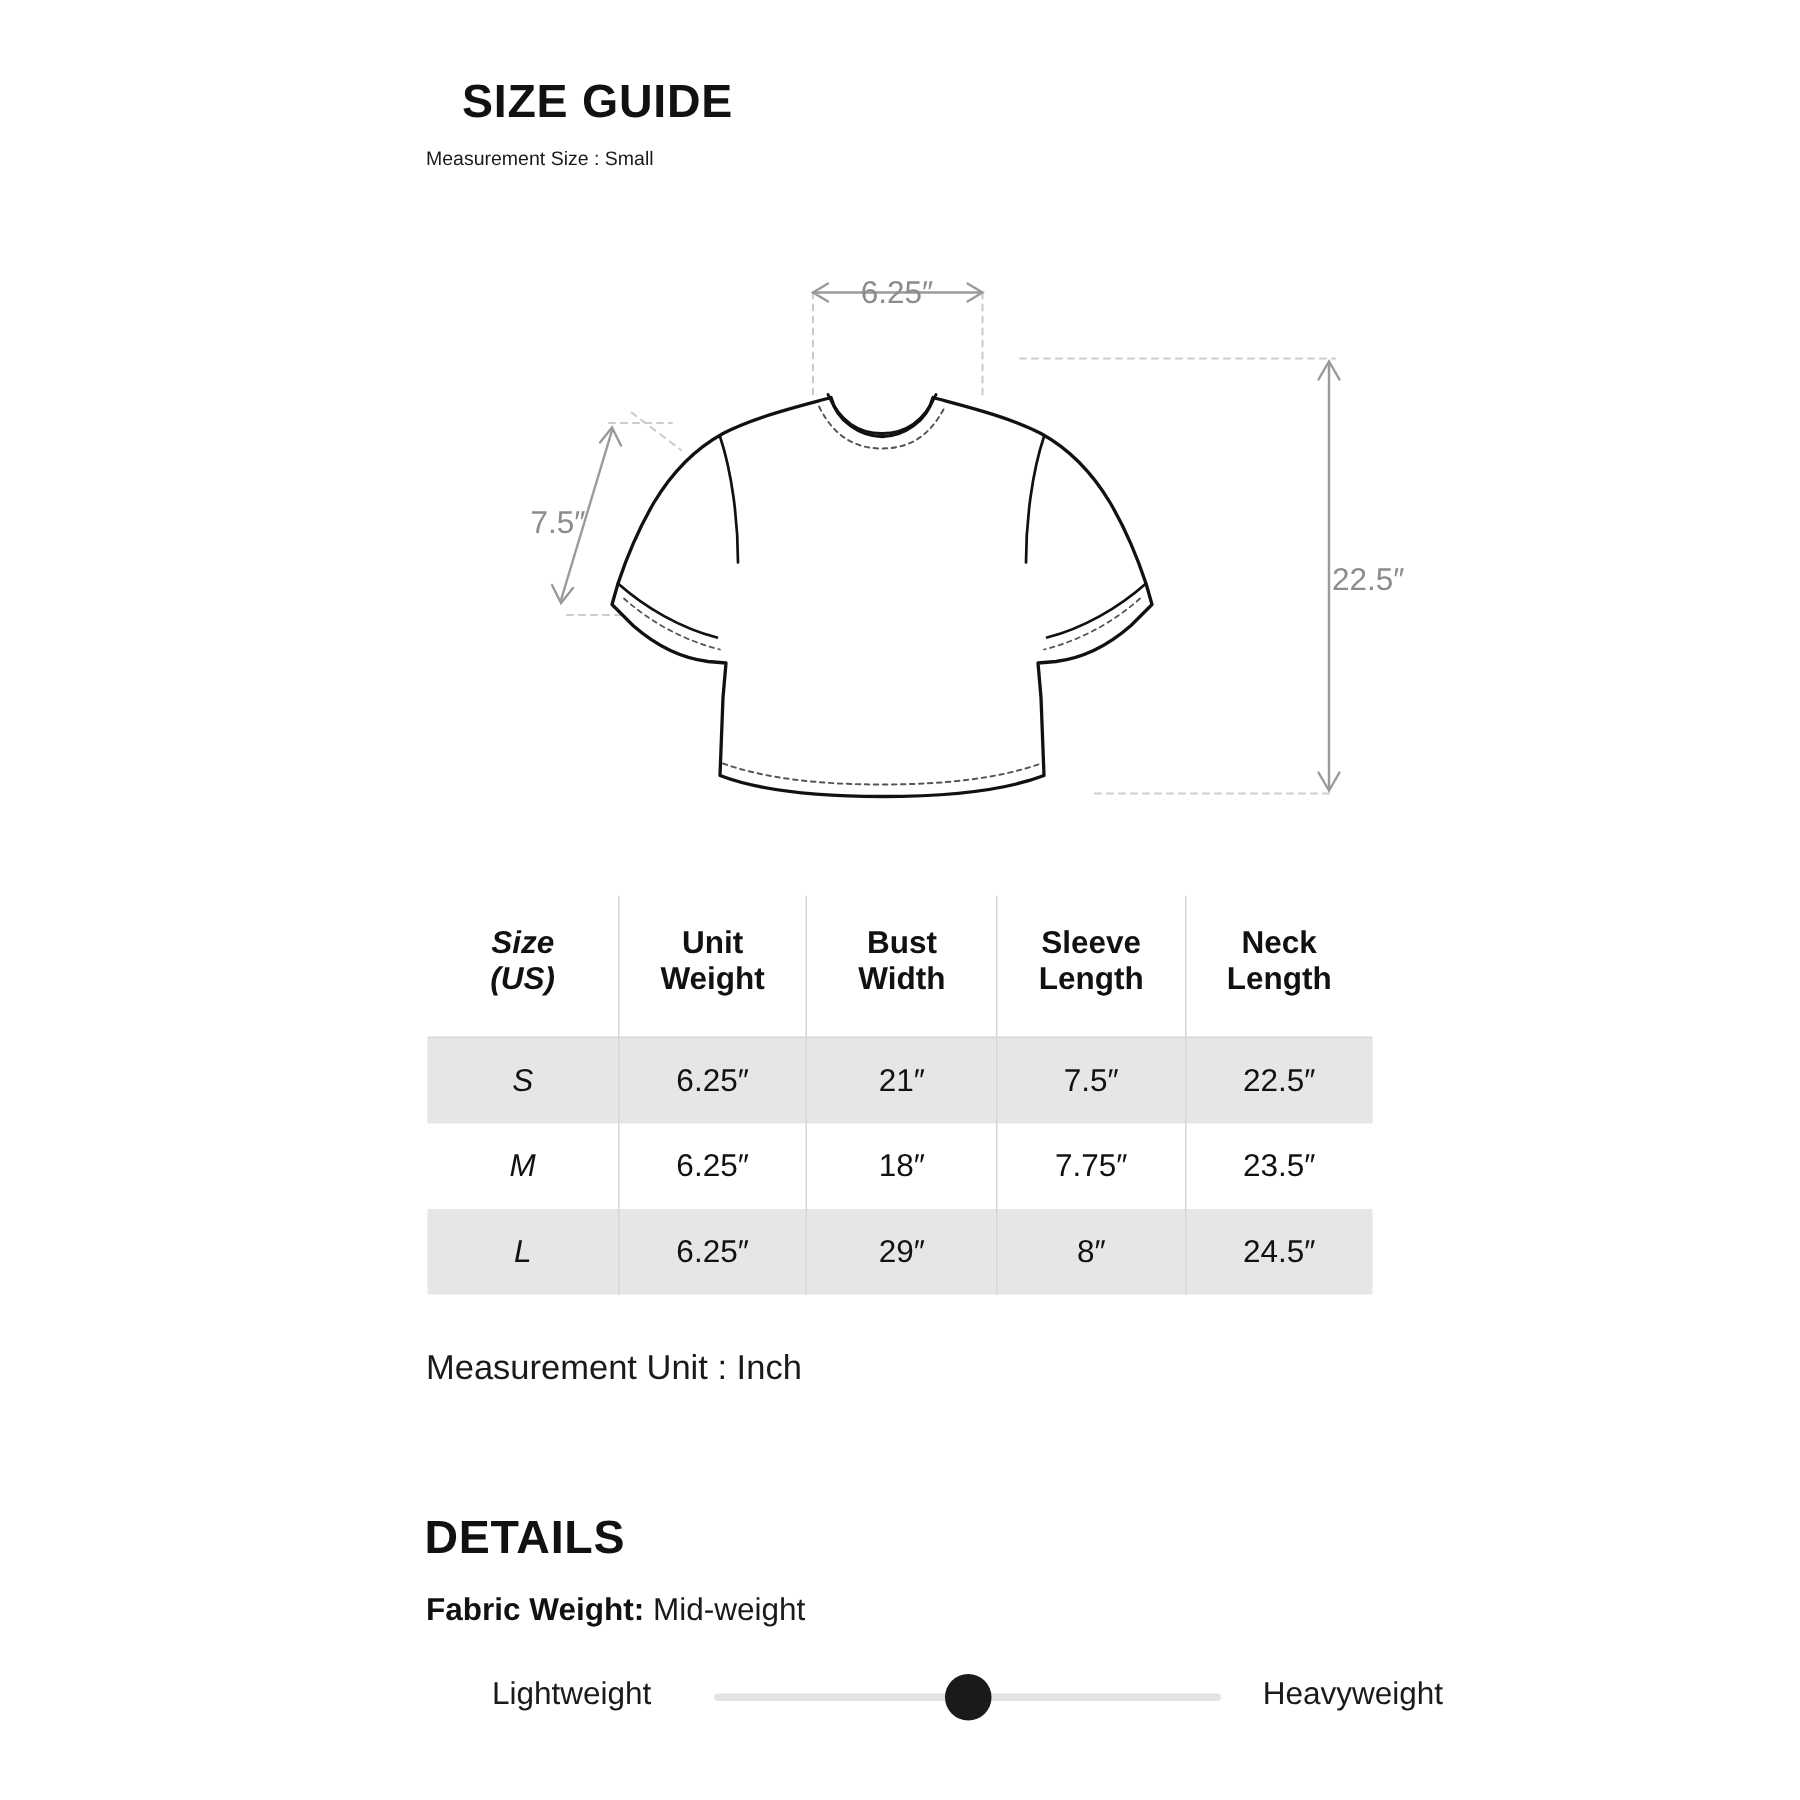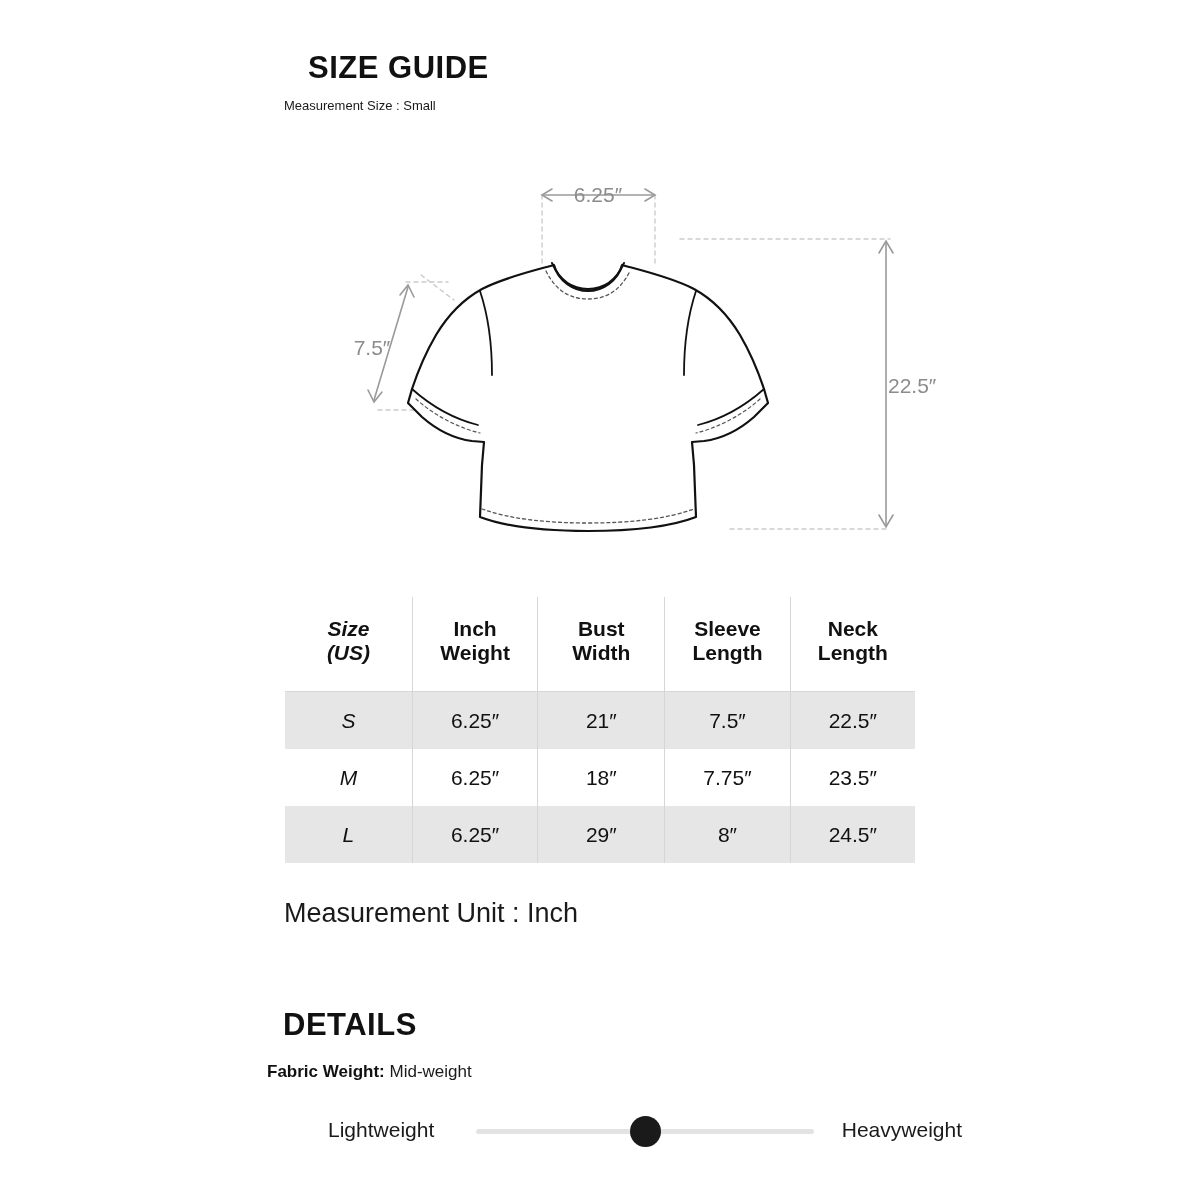--- a/index.html
+++ b/index.html
@@ -93,30 +93,30 @@
   #size-table thead th.col-size { width: 128px; }
   #size-table thead th.col-1 { width: 125px; }
   #size-table thead th.col-2 { width: 127px; }
   #size-table thead th.col-3 { width: 125px; }
   #size-table thead th.col-4 { width: 125px; }
 
   .unit-note {
     position: absolute;
     left: 284px;
     top: 898px;
-    font-size: 27px;
+    font-size: 23px;
     color: #1a1a1a;
   }
 
   
   .fabric-line {
     position: absolute;
-    left: 267px;
+    left: 284px;
     top: 1062px;
-    font-size: 17px;
+    font-size: 21px;
     color: #1a1a1a;
     white-space: nowrap;
   }
   .fabric-line .lbl {
     font-weight: bold;
     color: #111;
   }
 
   #weight-scale {
     position: absolute;
@@ -260,21 +260,21 @@
   </div>
 
   <table id="size-table">
     <thead>
       <tr>
         <th class="col-size">
           <div>Size</div>
           <div>(US)</div>
         </th>
         <th class="col-1">
-          <div>Inch</div>
+          <div>Unit</div>
           <div>Weight</div>
         </th>
         <th class="col-2">
           <div>Bust</div>
           <div>Width</div>
         </th>
         <th class="col-3">
           <div>Sleeve</div>
           <div>Length</div>
         </th>

